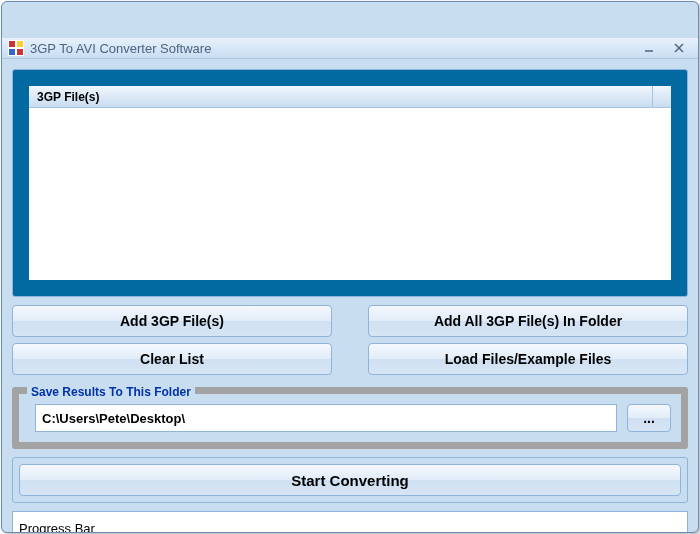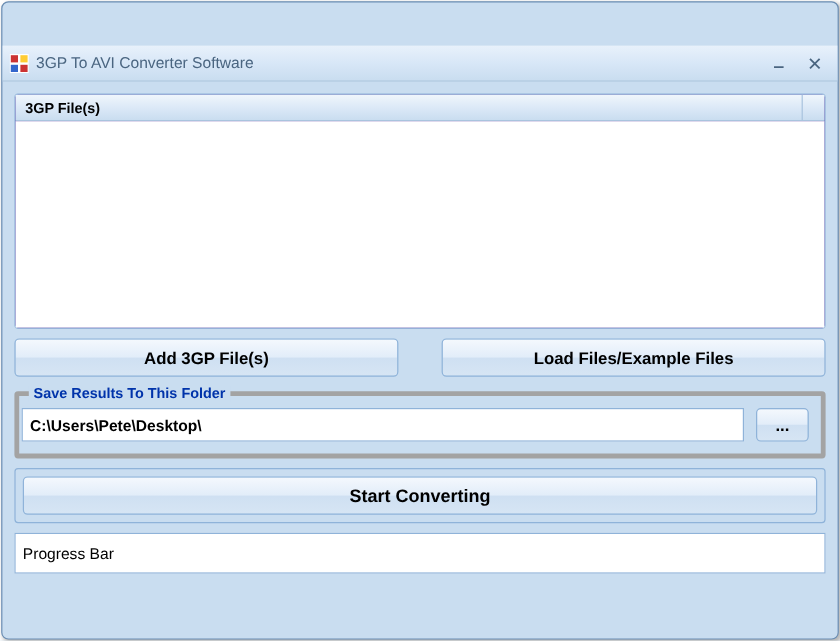--- a/index.html
+++ b/index.html
@@ -63,22 +63,22 @@
   flex-direction: column;
   gap: 8px;
 }
 .panel {
   border: 1px solid #8fb3d9;
   border-radius: 3px;
   background: #c9ddf0;
   padding: 8px;
 }
 .list-panel {
-  padding: 0;
-  background: #4c1d95;
+  padding: 16px;
+  background: #0369a1;
   flex: 0 0 auto;
 }
 .list-header {
   height: 22px;
   background: linear-gradient(to bottom, #f0f6fc 0%, #dce9f7 50%, #c9ddf0 100%);
   border-bottom: 1px solid #a9c3de;
   display: flex;
   align-items: center;
 }
 .list-col {
@@ -115,23 +115,23 @@
   font-family: inherit;
   font-size: 14px;
   font-weight: bold;
   color: #000;
   cursor: pointer;
   display: flex;
   align-items: center;
   justify-content: center;
 }
 .fieldset {
-  border: 4px solid #a3a3a3;
+  border: 7px solid #a3a3a3;
   border-radius: 3px;
-  padding: 10px 10px 10px 2px;
+  padding: 10px 10px 10px 16px;
   position: relative;
   margin-top: 4px;
 }
 .fieldset-legend {
   position: absolute;
   top: -9px;
   left: 8px;
   background: #c9ddf0;
   padding: 0 4px;
   color: #0033aa;
@@ -224,20 +224,22 @@
     <div class="panel list-panel">
       <div class="list-header">
         <div class="list-col">3GP File(s)</div>
         <div class="list-col-spacer"></div>
       </div>
       <div class="list-body"></div>
     </div>
 
     <div class="button-grid">
       <button class="btn">Add 3GP File(s)</button>
+      <button class="btn">Add All 3GP File(s) In Folder</button>
+      <button class="btn">Clear List</button>
       <button class="btn">Load Files/Example Files</button>
     </div>
 
     <div class="fieldset">
       <div class="fieldset-legend">Save Results To This Folder</div>
       <div class="path-row">
         <input class="path-input" type="text" value="C:\Users\Pete\Desktop\" style="">
         <button class="browse-btn">...</button>
       </div>
     </div>

